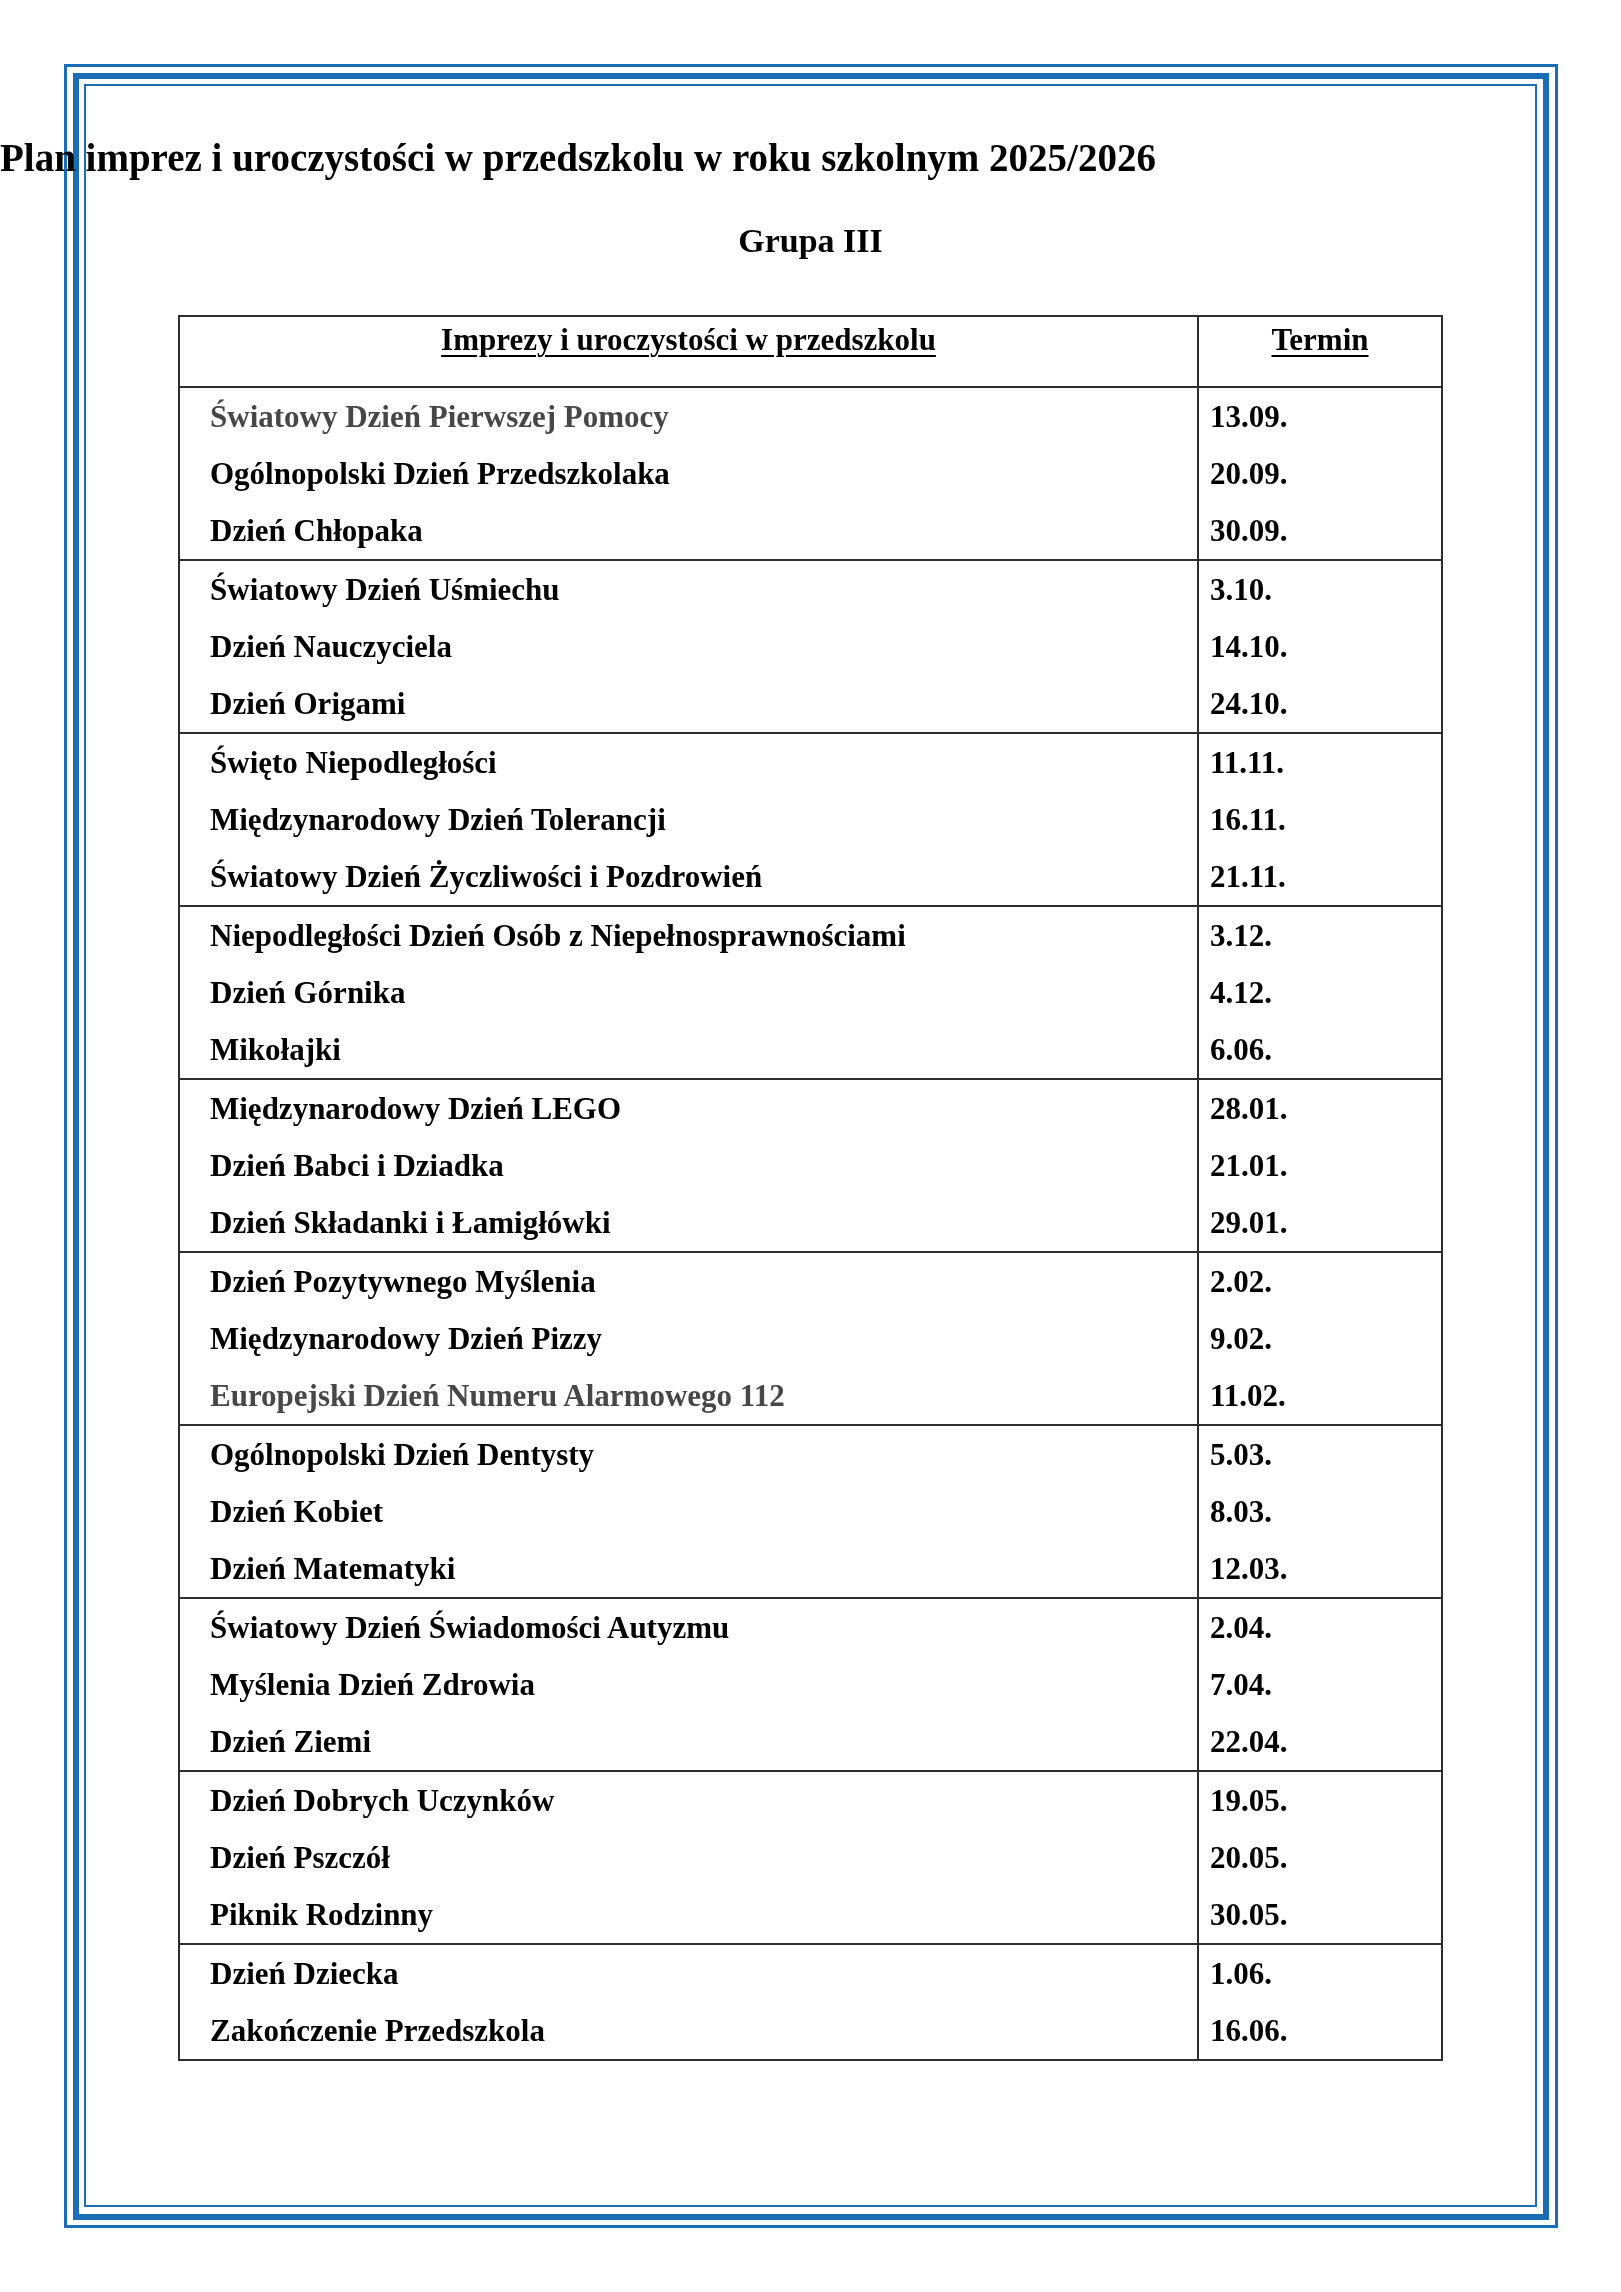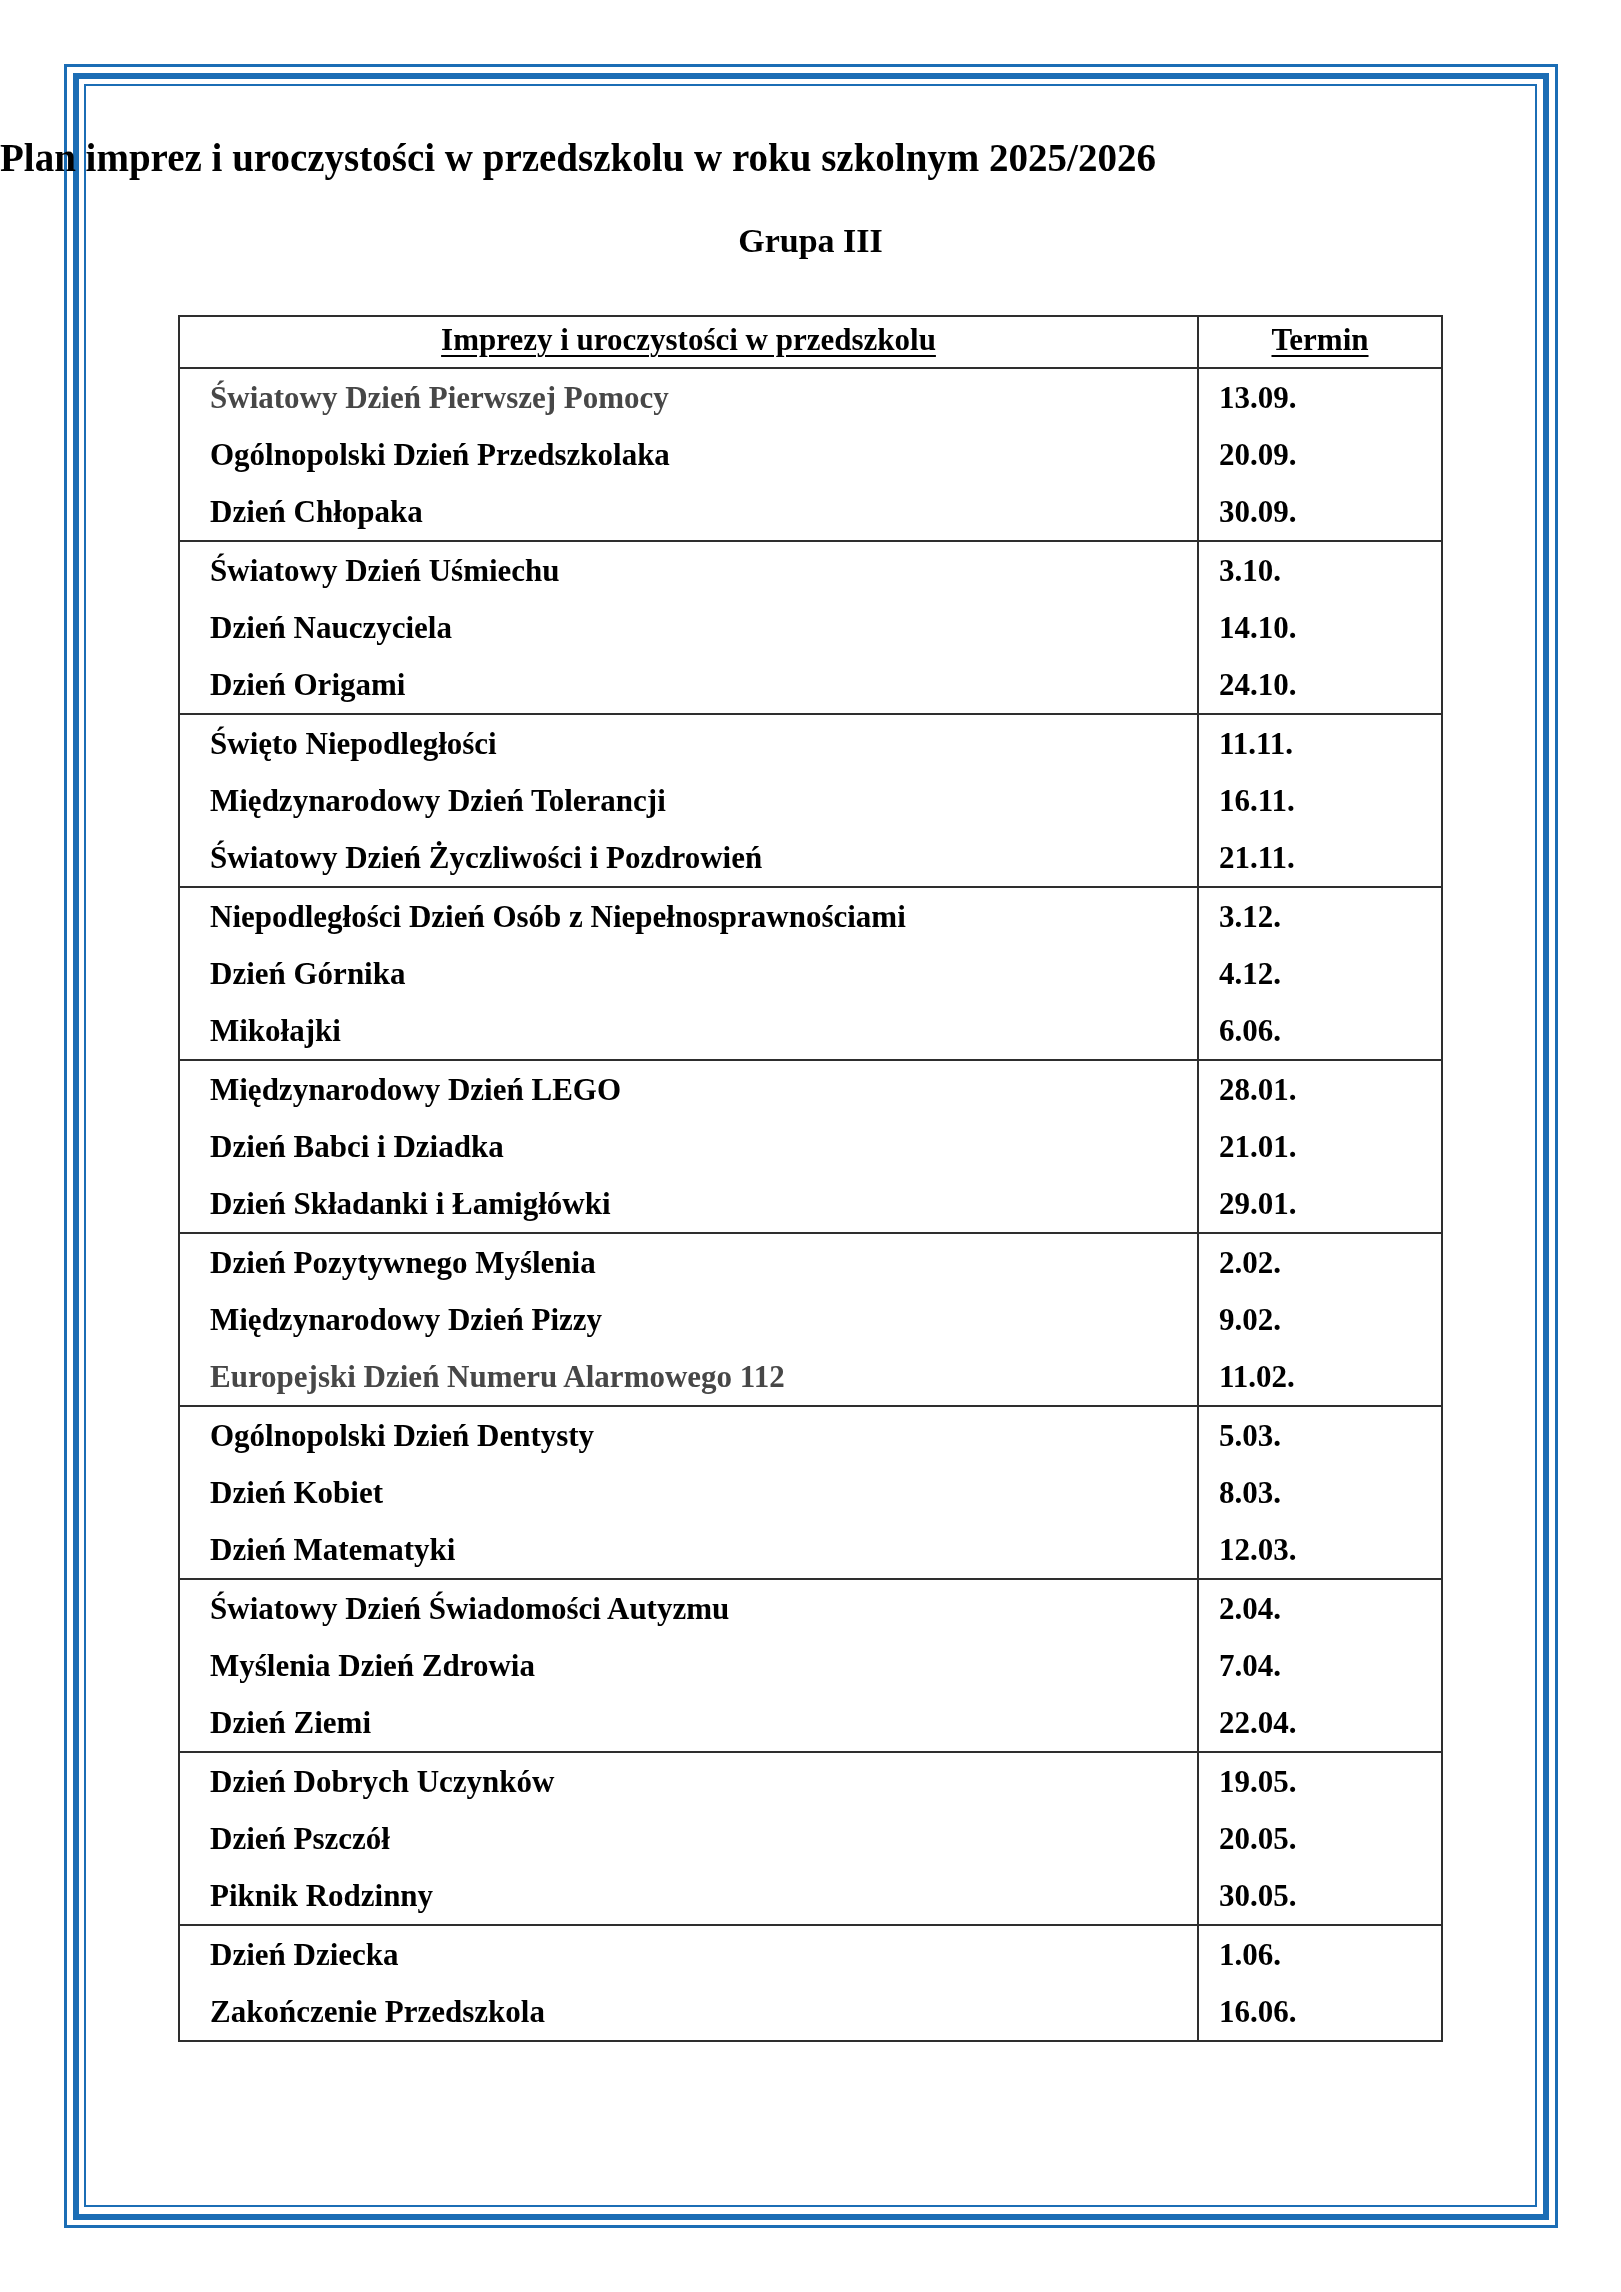--- a/index.html
+++ b/index.html
@@ -67,36 +67,36 @@
   .events-table col.c2 { width: 244px; }
   .events-table th,
   .events-table td {
     border: 2px solid #2e2e2e;
     padding: 0;
     font-weight: bold;
     font-size: 31px;
     vertical-align: top;
   }
   .events-table th {
-    height: 52px;
+    height: 71px;
     box-sizing: border-box;
     text-align: center;
     padding-top: 2.9px;
     line-height: 39px;
   }
   .events-table th span {
     text-decoration: underline;
     text-underline-offset: 4.9px;
     text-decoration-thickness: 2px;
   }
   .events-table td {
     padding-left: 30px;
   }
   .events-table td.date-cell {
-    padding-left: 20px;
+    padding-left: 11px;
     margin-left: 32px;
   }
   .line {
     display: block;
     height: 57px;
     line-height: 57px;
     white-space: nowrap;
   }
   .line.gray { color: #474747; }
 </style>

